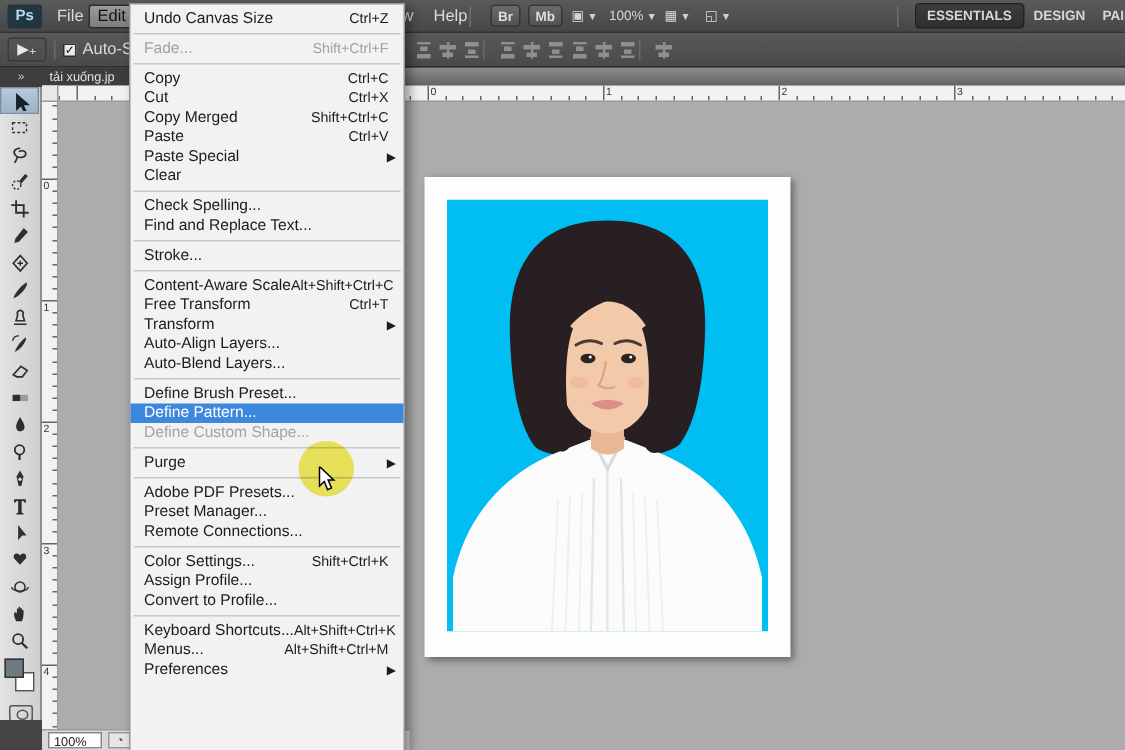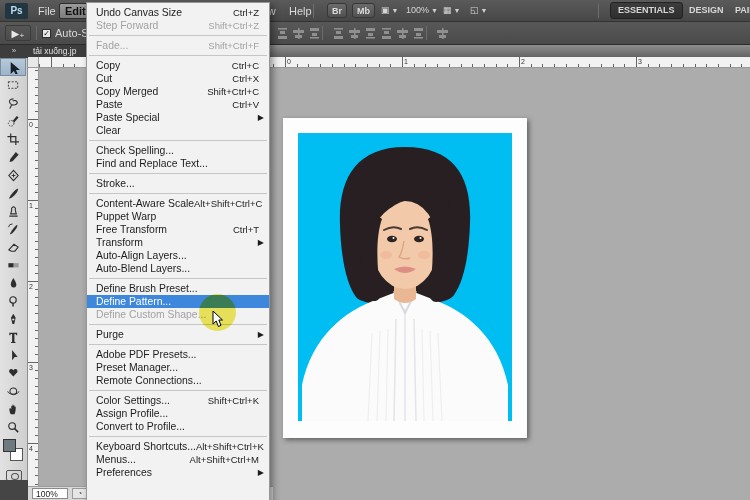--- a/index.html
+++ b/index.html
@@ -7,21 +7,21 @@
   body { position:relative; font-family:"Liberation Sans", sans-serif; background:#4f4f4f; }
 
   
   #menubar { position:absolute; left:0; top:0; width:750px; height:22px;
     background:linear-gradient(#5a5a5a,#474747); border-bottom:1px solid #333; z-index:5; }
   #ps-logo { position:absolute; left:5px; top:3px; width:23px; height:16px; background:#223642;
     color:#bcdcf0; font-size:10px; font-weight:bold; text-align:center; line-height:16px; border-radius:2px; }
   .mb-item { position:absolute; top:3px; height:16px; line-height:16px; padding:0 5px;
     color:#dcdcdc; font-size:11px; }
   .mb-item.pressed { background:linear-gradient(#9a9a9a,#7d7d7d); color:#111;
-    border:1px solid #2e2e2e; border-radius:2px; line-height:14px;font-weight:bold; }
+    border:1px solid #2e2e2e; border-radius:2px; line-height:14px; }
   .mb-sep { position:absolute; top:4px; width:1px; height:14px; background:#6e6e6e; }
   .app-btn { position:absolute; top:3px; height:15px; padding:0 4px; font-size:9px; font-weight:bold;
     color:#ddd; line-height:14px; background:linear-gradient(#6b6b6b,#515151);
     border:1px solid #363636; border-radius:3px; }
   .chip { position:absolute; top:3px; height:15px; color:#d6d6d6; font-size:9px; line-height:15px; }
   .chip .caret { font-size:7px; color:#cfcfcf; margin-left:2px; }
   .ws { position:absolute; top:2px; height:17px; line-height:17px; padding:0 7px; font-size:9px;
     font-weight:bold; color:#d8d8d8; white-space:nowrap; }
   .ws.active { background:linear-gradient(#3c3c3c,#2f2f2f); border:1px solid #222; border-radius:3px; line-height:15px; }
 
@@ -504,24 +504,20 @@
 <div id="statusbar">
   <div id="status-zoom">100%</div>
   <div id="status-info">◔</div>
 </div>
 
 <div id="edit-menu">
     <div class="mi">
       <span class="lbl">Undo Canvas Size</span>
       <span class="sc">Ctrl+Z</span>
     </div>
-    <div class="mi disabled">
-      <span class="lbl">Step Forward</span>
-      <span class="sc">Shift+Ctrl+Z</span>
-    </div>
     <div class="msep"></div>
     <div class="mi disabled">
       <span class="lbl">Fade...</span>
       <span class="sc">Shift+Ctrl+F</span>
     </div>
     <div class="msep"></div>
     <div class="mi">
       <span class="lbl">Copy</span>
       <span class="sc">Ctrl+C</span>
     </div>
@@ -552,23 +548,20 @@
       <span class="lbl">Find and Replace Text...</span>
     </div>
     <div class="msep"></div>
     <div class="mi">
       <span class="lbl">Stroke...</span>
     </div>
     <div class="msep"></div>
     <div class="mi">
       <span class="lbl">Content-Aware Scale</span>
       <span class="sc">Alt+Shift+Ctrl+C</span>
-    </div>
-    <div class="mi">
-      <span class="lbl">Puppet Warp</span>
     </div>
     <div class="mi">
       <span class="lbl">Free Transform</span>
       <span class="sc">Ctrl+T</span>
     </div>
     <div class="mi">
       <span class="lbl">Transform</span>
       <span class="sub">▶</span>
     </div>
     <div class="mi">

